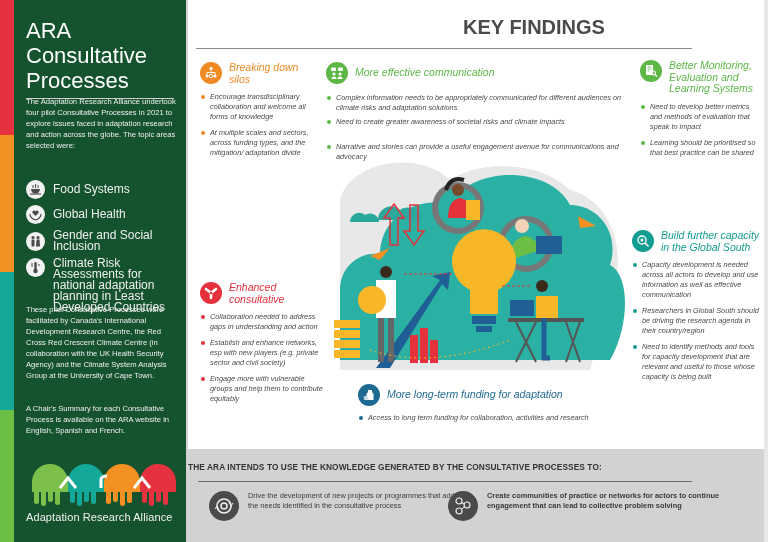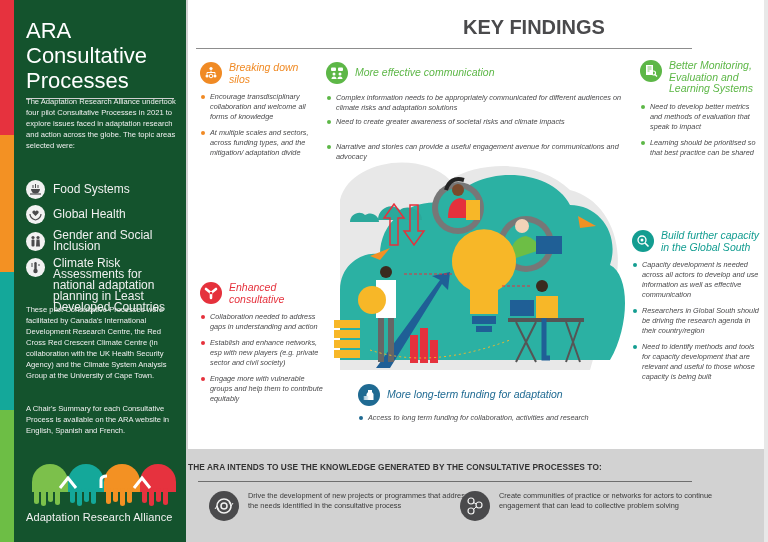--- a/index.html
+++ b/index.html
@@ -323,21 +323,21 @@
   <span class="action-icon">
     <svg width="20" height="20" viewBox="0 0 20 20">
         <circle cx="10" cy="10" r="3" fill="none" stroke="#f0f0f0" stroke-width="1.5"></circle>
         <path d="M10 3a7 7 0 0 1 7 7M17 10a7 7 0 0 1-7 7M10 17a7 7 0 0 1-7-7M3 10a7 7 0 0 1 7-7" stroke="#f0f0f0" stroke-width="1.6" fill="none"></path>
         <path d="M15 6l2 4 2-3M5 14l-2-4-2 3" stroke="#f0f0f0" stroke-width="1" fill="none"></path>
       </svg>
   </span>
   <span class="action-text">Drive the development of new projects or programmes that address the needs identified in the consultative process</span>
 </div>
 
-<div class="action" style="left:460px; top:491px; width:280px;">
+<div class="action" style="left:448px; top:491px; width:280px;font-weight:bold;">
   <span class="action-icon">
     <svg width="20" height="20" viewBox="0 0 20 20">
         <circle cx="6" cy="5" r="3" fill="none" stroke="#f0f0f0" stroke-width="1.2"></circle>
         <circle cx="14" cy="9" r="3" fill="none" stroke="#f0f0f0" stroke-width="1.2"></circle>
         <circle cx="6" cy="15" r="3" fill="none" stroke="#f0f0f0" stroke-width="1.2"></circle>
         <path d="M8.5 6.5 11.5 8M8.5 13.5l3-3" stroke="#f0f0f0"></path>
       </svg>
   </span>
   <span class="action-text">Create communities of practice or networks for actors to continue engagement that can lead to collective problem solving</span>
 </div>

